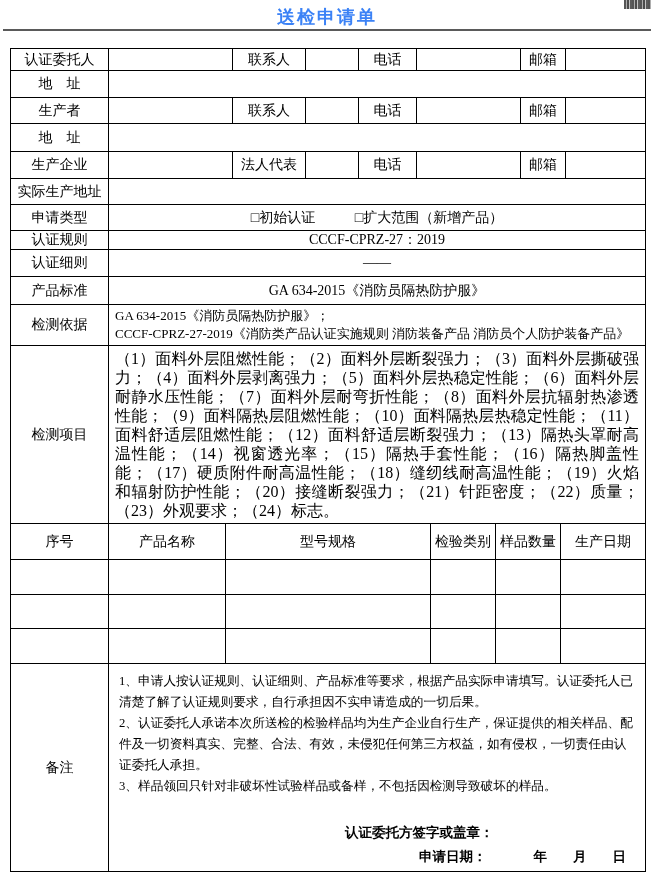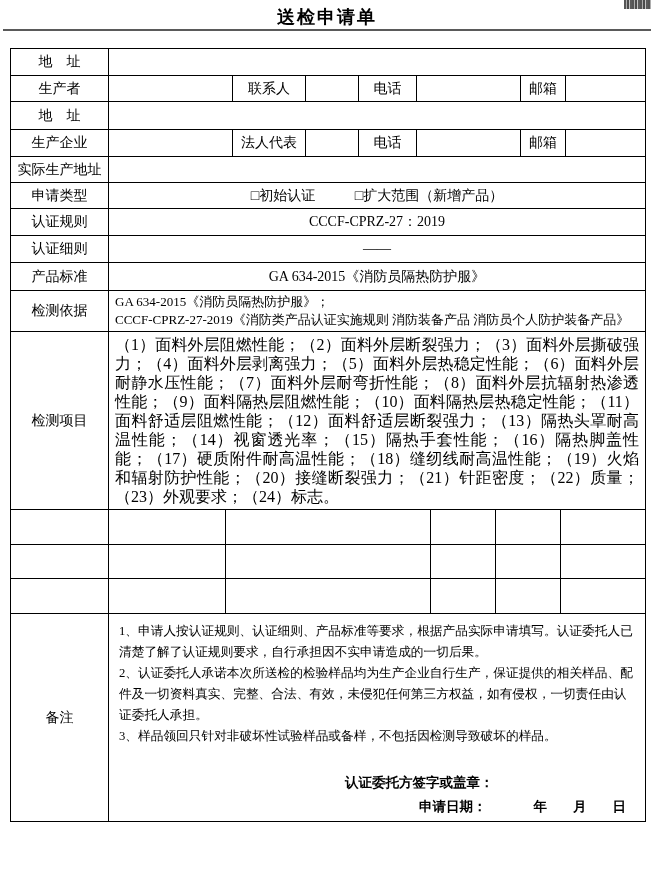--- a/index.html
+++ b/index.html
@@ -9,21 +9,21 @@
     color:#000;
     -webkit-font-smoothing:none;
   }
   .sheet{position:relative;width:654px;height:881px;background:#fff;}
 
   
   .doc-title{
     text-align:center;
     font-size:18px;
     font-weight:bold;
-    color:#000000;
+    color:#3b82f6;
     letter-spacing:2px;
     padding-top:7px;
     line-height:20px;
   }
   .title-rule{
     height:0;
     border:none;
     border-top:2px solid #5a5a5a;
     margin:2px 3px 0 3px;
   }
@@ -91,20 +91,30 @@
         <col style="width:98px">
           <col style="width:124px">
           <col style="width:73px">
           <col style="width:53px">
         <col style="width:58px">
           <col style="width:104px">
           <col style="width:45px">
           <col style="width:80px">
       </colgroup>
       <tbody>
+          <tr style="height:22px">
+        <td class="lbl">认证委托人</td>
+        <td></td>
+        <td class="lbl">联系人</td>
+        <td></td>
+        <td class="lbl">电话</td>
+        <td></td>
+        <td class="lbl">邮箱</td>
+        <td></td>
+      </tr>
       <tr style="height:27px">
         <td class="lbl">地　址</td>
         <td colspan="7"></td>
       </tr>
       <tr style="height:26px">
         <td class="lbl">生产者</td>
         <td></td>
         <td class="lbl">联系人</td>
         <td></td>
         <td class="lbl">电话</td>
@@ -130,21 +140,21 @@
         <td class="lbl">实际生产地址</td>
         <td colspan="7"></td>
       </tr>
       <tr style="height:26px">
         <td class="lbl">申请类型</td>
         <td colspan="7" class="val-center">
           <span>□初始认证</span>
           <span class="opt2">□扩大范围（新增产品）</span>
         </td>
       </tr>
-      <tr style="height:27px">
+      <tr style="height:19px">
         <td class="lbl">认证规则</td>
         <td colspan="7" class="val-center latin">CCCF-CPRZ-27：2019</td>
       </tr>
       <tr style="height:27px">
         <td class="lbl">认证细则</td>
         <td colspan="7" class="val-center">——</td>
       </tr>
       <tr style="height:28px">
         <td class="lbl">产品标准</td>
         <td colspan="7" class="val-center">GA 634-2015《消防员隔热防护服》</td>
@@ -166,20 +176,28 @@
     <table class="stack">
       <colgroup>
         <col style="width:98px">
           <col style="width:117px">
           <col style="width:205px">
         <col style="width:65px">
           <col style="width:65px">
           <col style="width:85px">
       </colgroup>
       <tbody>
+          <tr style="height:36px">
+        <td class="lbl">序号</td>
+        <td class="lbl">产品名称</td>
+        <td class="lbl">型号规格</td>
+        <td class="lbl">检验类别</td>
+        <td class="lbl">样品数量</td>
+        <td class="lbl">生产日期</td>
+      </tr>
       <tr style="height:35px">
         <td></td>
             <td></td>
             <td></td>
             <td></td>
             <td></td>
             <td></td>
       </tr>
       <tr style="height:34px">
         <td></td>

